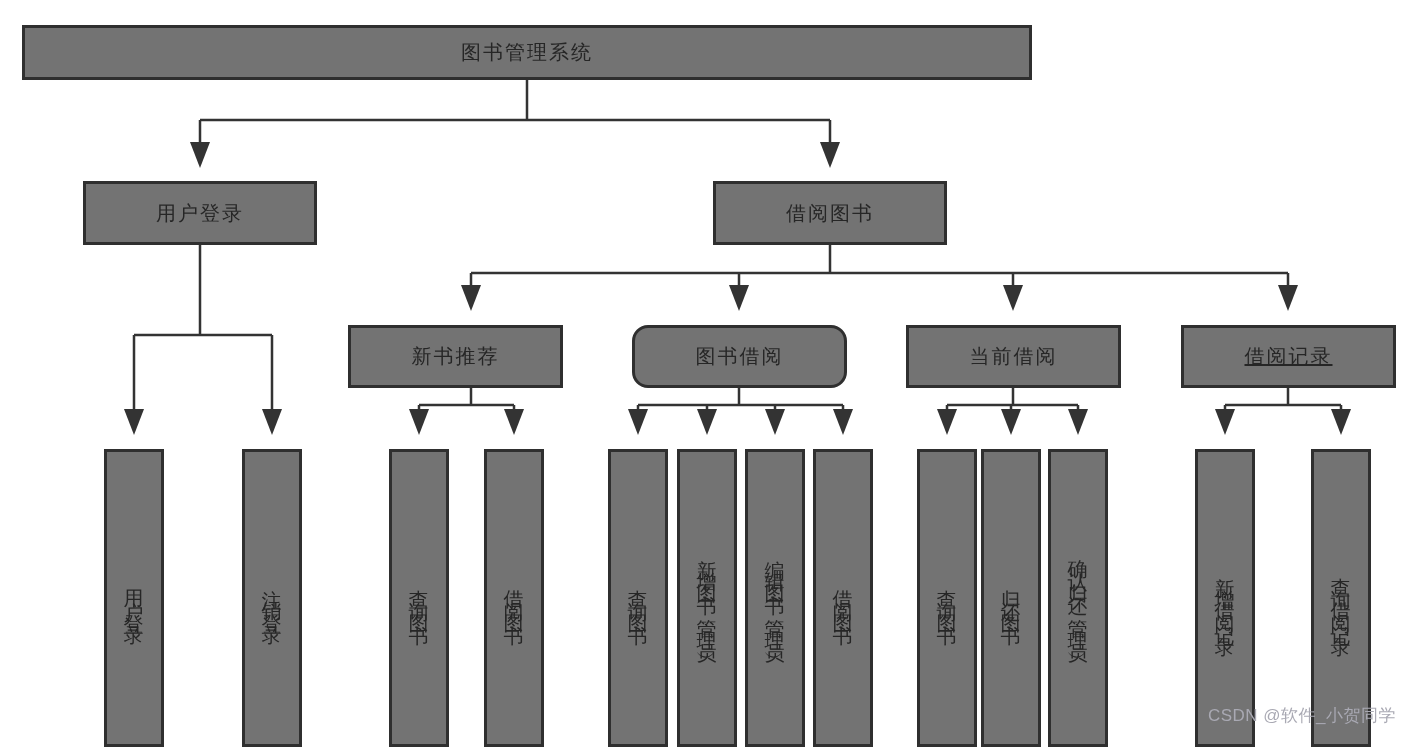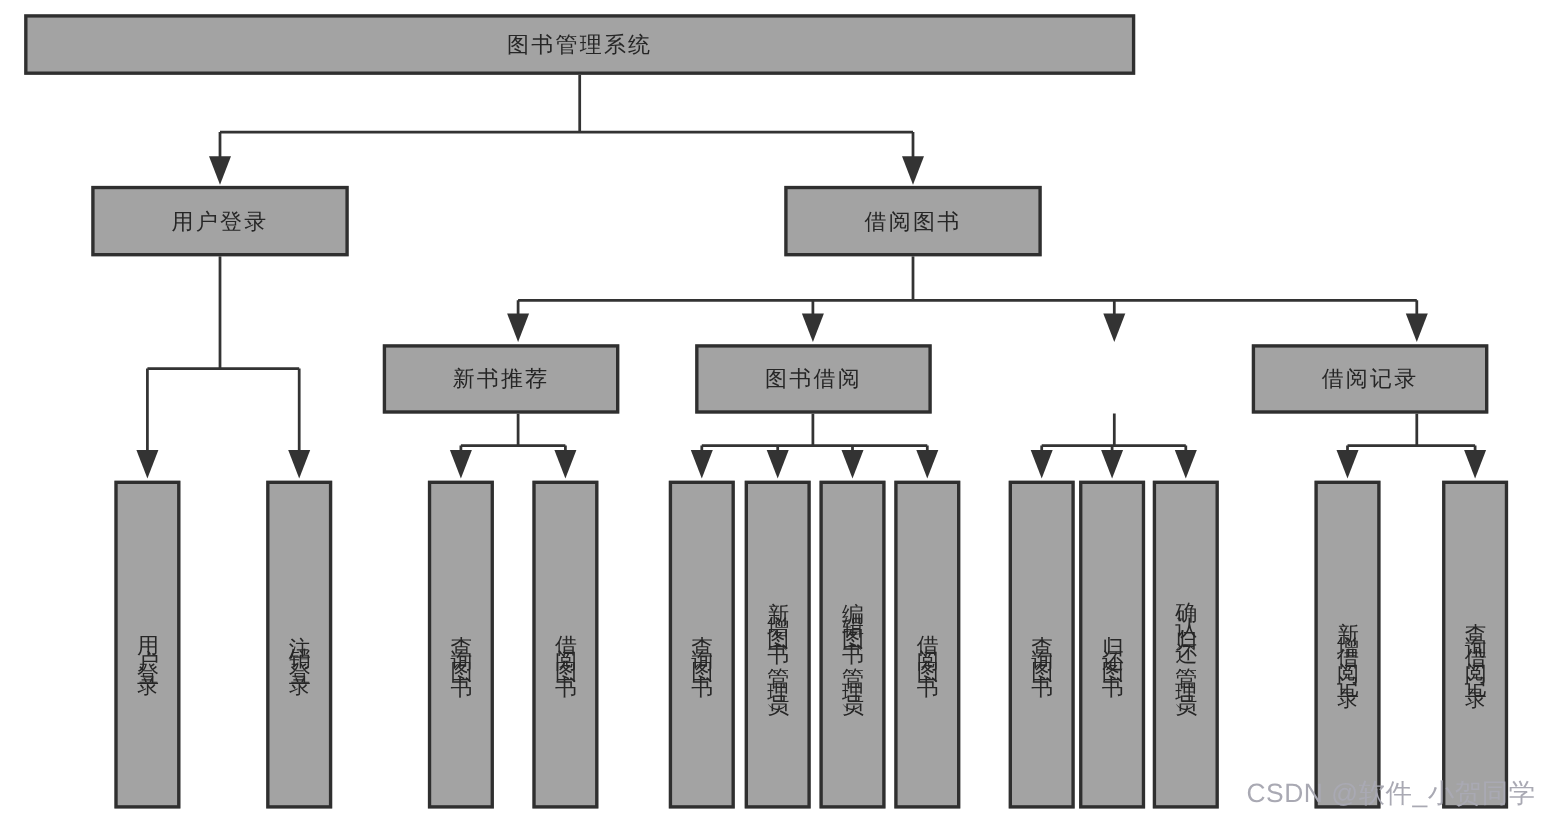--- a/index.html
+++ b/index.html
@@ -18,35 +18,35 @@
     color:var(--text);
     overflow:hidden;
   }
   .connector-layer{position:absolute;left:0;top:0;width:1405px;height:747px;}
   .connector-line{stroke:var(--line);stroke-width:2.5;fill:none;}
   .arrowhead{fill:var(--line);stroke:none;}
   .node{
     position:absolute;
     box-sizing:border-box;
     border:3px solid var(--border);
-    background:#a3a3a3;
-    display:flex;align-items:center;justify-content:center;
+    background:#737373;
+    display:flex;align-items:center;justify-content:center;margin-top:12px;
   }
   .hbox{font-size:20px;letter-spacing:2px;white-space:nowrap;}
   .leaf{
     writing-mode:vertical-rl;
     text-orientation:mixed;
     font-size:20px;
     letter-spacing:12px;
     line-height:1;
   }
   .watermark{
     position:absolute;
-    right:9px;bottom:10px;
-    font-size:24px;
+    right:9px;bottom:20px;
+    font-size:17px;
     color:var(--watermark);
     letter-spacing:0.5px;
     white-space:nowrap;
     margin-top:17px;
   }
 </style>
 </head>
 <body>
 
 <div class="canvas">
@@ -93,22 +93,23 @@
       <polygon class="arrowhead" points="1341,435 1331,409 1351,409"></polygon>
     </g>
   </svg>
 
   <div class="node hbox" style="left:22px;top:13px;width:1010px;height:55px;">图书管理系统</div>
 
   <div class="node hbox" style="left:83px;top:169px;width:234px;height:64px;">用户登录</div>
   <div class="node hbox" style="left:713px;top:169px;width:234px;height:64px;">借阅图书</div>
 
   <div class="node hbox" style="left:348px;top:313px;width:215px;height:63px;">新书推荐</div>
-  <div class="node hbox" style="left:632px;top:313px;width:215px;height:63px;">图书借阅</div>
-  <div class="node hbox" style="left:1138px;top:313px;width:215px;height:63px;">借阅记录</div>
+  <div class="node hbox" style="left:632px;top:313px;width:215px;height:63px;border-radius:16px;">图书借阅</div>
+  <div class="node hbox" style="left:906px;top:313px;width:215px;height:63px;">当前借阅</div>
+  <div class="node hbox" style="left:1181px;top:313px;width:215px;height:63px;text-decoration:underline;">借阅记录</div>
 
   <div class="node leaf" style="left:104px;top:437px;width:60px;height:298px;">用户登录</div>
   <div class="node leaf" style="left:242px;top:437px;width:60px;height:298px;">注销登录</div>
 
   <div class="node leaf" style="left:389px;top:437px;width:60px;height:298px;">查询图书</div>
   <div class="node leaf" style="left:484px;top:437px;width:60px;height:298px;">借阅图书</div>
 
   <div class="node leaf" style="left:608px;top:437px;width:60px;height:298px;">查询图书</div>
   <div class="node leaf" style="left:677px;top:437px;width:60px;height:298px;">新增图书（管理员）</div>
   <div class="node leaf" style="left:745px;top:437px;width:60px;height:298px;">编辑图书（管理员）</div>

